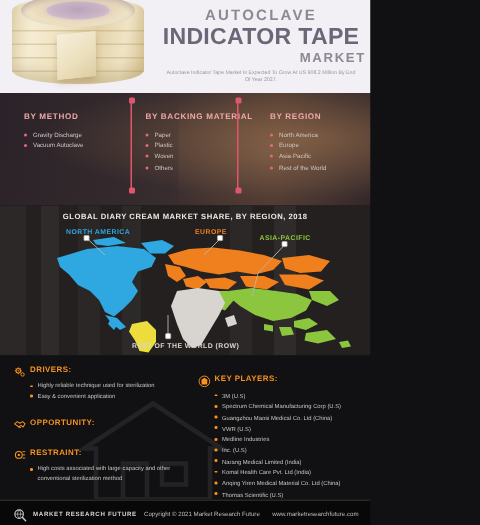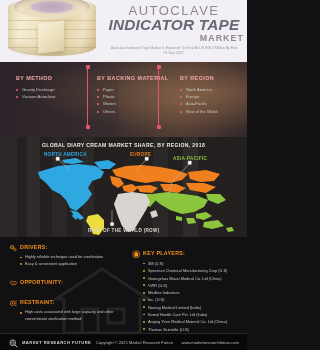--- a/index.html
+++ b/index.html
@@ -47,26 +47,26 @@
     position:absolute; left:38px; top:26px; width:26px; height:30px;
     background:linear-gradient(145deg,#f6efdb 0%,#ece0be 55%,#ddcda4 100%);
     transform:rotate(-6deg) skewX(-5deg);
     box-shadow:0 2px 4px rgba(130,105,55,.28);
   }
   .title-block {
     position:absolute; left:104px; top:6px; width:140px;
     text-align:center;
   }
   .t-pre {
-    font-size:13px; letter-spacing:1.5px; color:#8d8894; font-weight:normal;
+    font-size:10px; letter-spacing:1.5px; color:#8d8894; font-weight:bold;
     line-height:10px;
   }
   .t-main {
     font-size:15.4px; letter-spacing:.2px; color:#6c6776; font-weight:bold;
-    line-height:17px; white-space:nowrap;font-style:italic;
+    line-height:17px; white-space:nowrap;
   }
   .t-sub {
     font-size:8.8px; letter-spacing:1.1px; color:#8d8894; font-weight:bold;
     line-height:11px;
     text-align:right;
   }
   .t-desc {
     font-size:3.5px; color:#9b96a3; line-height:5px; margin-top:2px;
     padding:0 6px;
   }

